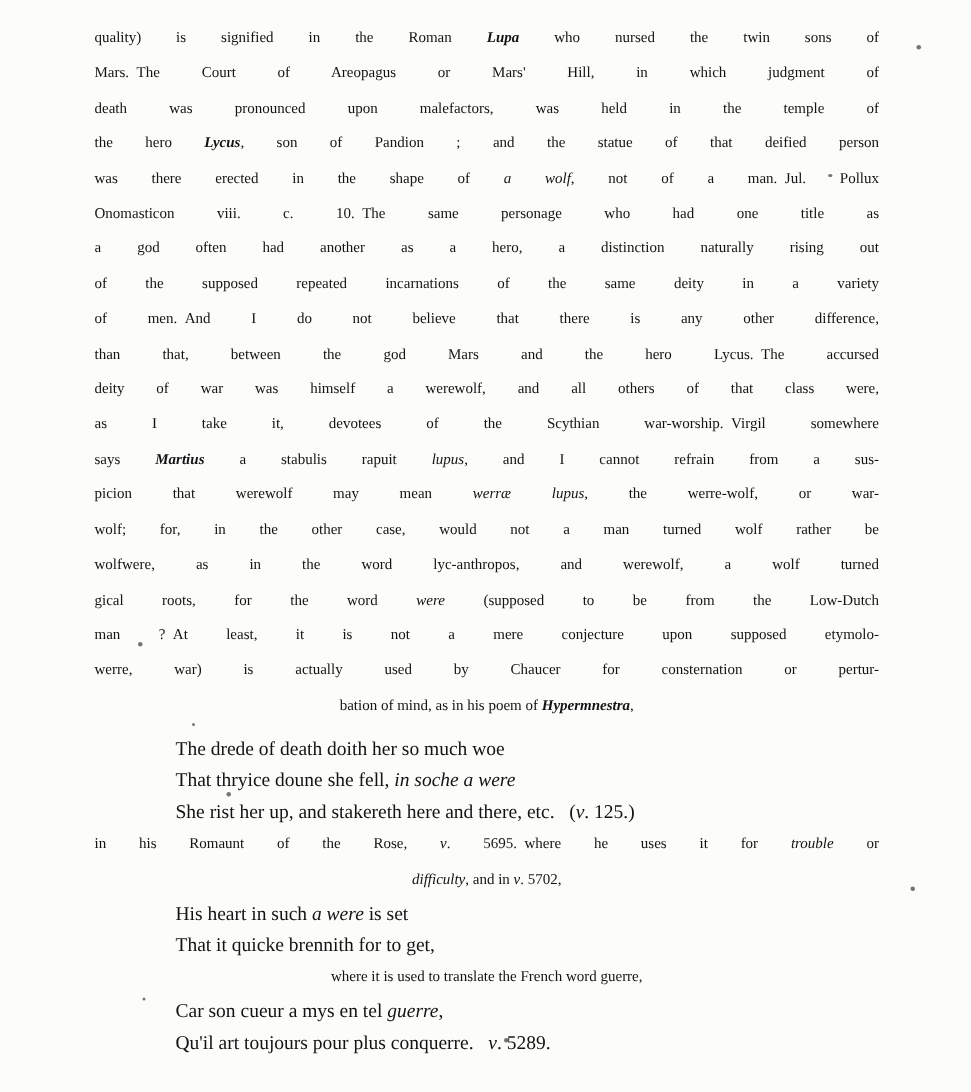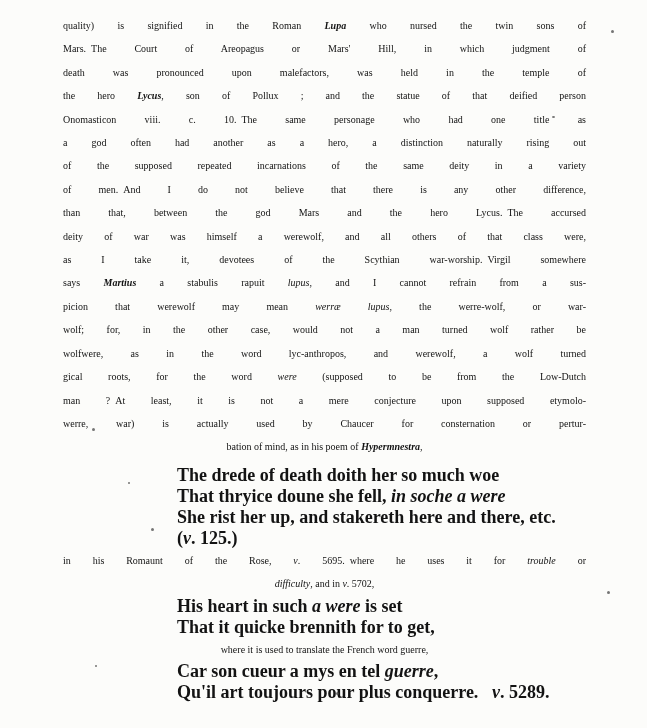--- a/index.html
+++ b/index.html
@@ -27,24 +27,24 @@
   }
   .paragraph .line {
     text-align: center;
     white-space: normal;
   }
   .paragraph .line.fill {
     text-align: justify;
     text-align-last: justify;
   }
   .block.quote {
-    margin-left: 114px;
-    font-size: 18px;
+    margin-left: 54px;
+    font-size: 13px;
     line-height: 21px;
-    font-weight: bold;
+    font-weight: normal;
   }
   
   #page > .block:nth-child(2) { margin-top: 6px; }
   .r  { font-style: normal; }
   .i  { font-style: italic; }
   .bi { font-style: italic; font-weight: bold; }
   .speck {
     position: absolute;
     background: #474747;
     border-radius: 50%;
@@ -52,21 +52,22 @@
   }
 </style>
 </head>
 <body>
 
 <div id="page">
     <div class="block paragraph">
       <div class="line fill"><span class="r">quality) is signified in the Roman </span><span class="bi">Lupa</span><span class="r"> who nursed the twin sons of</span></div>
       <div class="line fill"><span class="r">Mars. The Court of Areopagus or Mars' Hill, in which judgment of</span></div>
       <div class="line fill"><span class="r">death was pronounced upon malefactors, was held in the temple of</span></div>
-      <div class="line fill"><span class="r">the hero </span><span class="bi">Lycus</span><span class="r">, son of Pollux ; and the statue of that deified person</span></div>
+      <div class="line fill"><span class="r">the hero </span><span class="bi">Lycus</span><span class="r">, son of Pandion ; and the statue of that deified person</span></div>
+      <div class="line fill"><span class="r">was there erected in the shape of </span><span class="i">a wolf</span><span class="r">, not of a man. Jul. Pollux</span></div>
       <div class="line fill"><span class="r">Onomasticon viii. c. 10. The same personage who had one title as</span></div>
       <div class="line fill"><span class="r">a god often had another as a hero, a distinction naturally rising out</span></div>
       <div class="line fill"><span class="r">of the supposed repeated incarnations of the same deity in a variety</span></div>
       <div class="line fill"><span class="r">of men. And I do not believe that there is any other difference,</span></div>
       <div class="line fill"><span class="r">than that, between the god Mars and the hero Lycus. The accursed</span></div>
       <div class="line fill"><span class="r">deity of war was himself a werewolf, and all others of that class were,</span></div>
       <div class="line fill"><span class="r">as I take it, devotees of the Scythian war-worship. Virgil somewhere</span></div>
       <div class="line fill"><span class="r">says </span><span class="bi">Martius</span><span class="r"> a stabulis rapuit </span><span class="i">lupus</span><span class="r">, and I cannot refrain from a sus-</span></div>
       <div class="line fill"><span class="r">picion that werewolf may mean </span><span class="i">werræ lupus</span><span class="r">, the werre-wolf, or war-</span></div>
       <div class="line fill"><span class="r">wolf; for, in the other case, would not a man turned wolf rather be</span></div>

